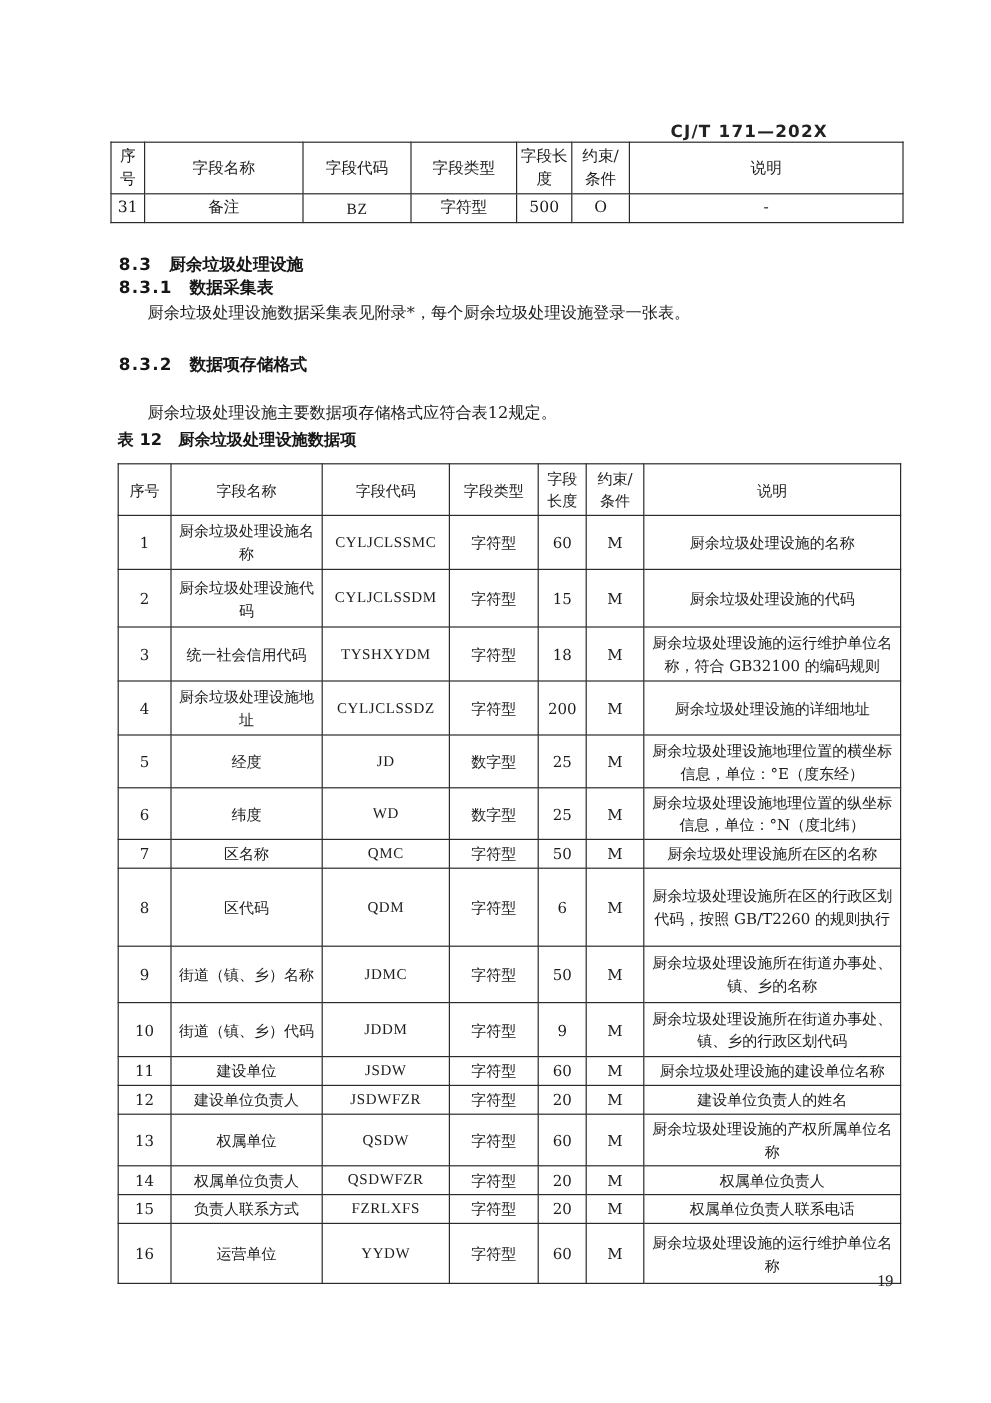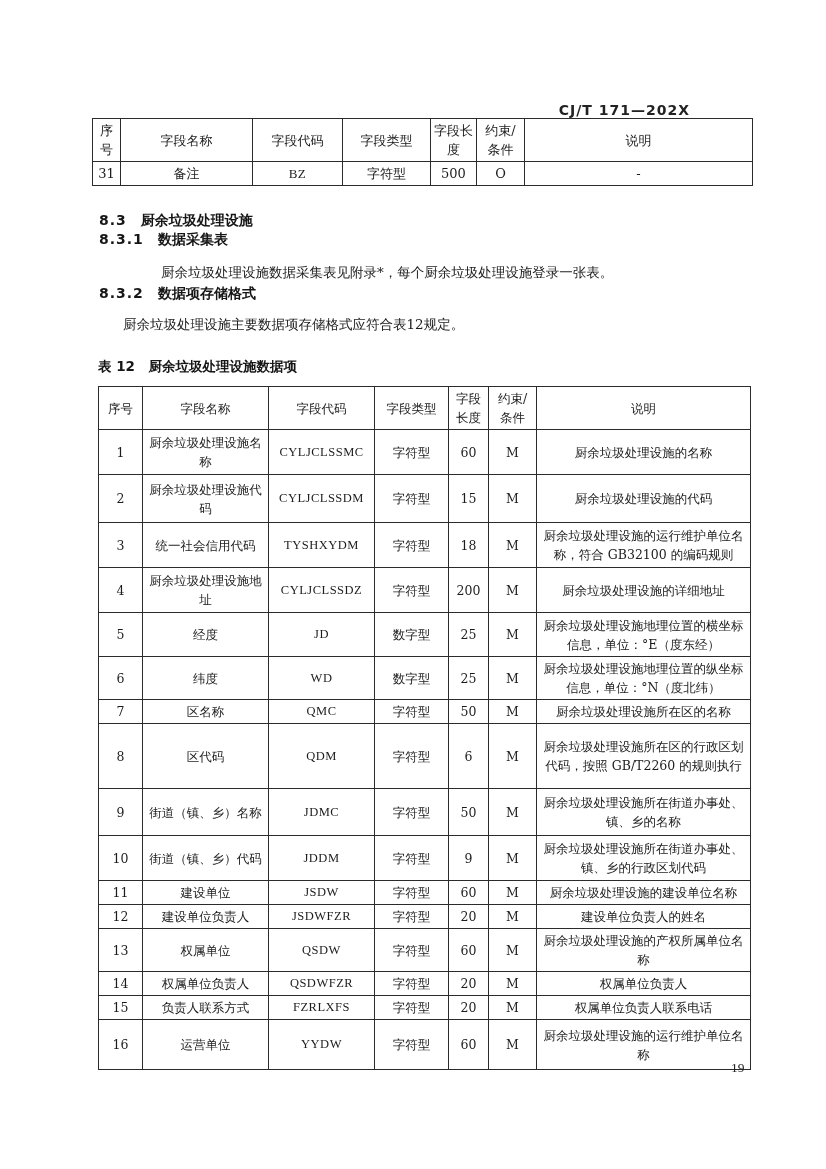--- a/index.html
+++ b/index.html
@@ -45,29 +45,29 @@
   }
   .sec-heading {
     position:absolute; left:99px;
     font-family:"DejaVu Sans","Liberation Sans",sans-serif;
     font-weight:bold; font-size:14px; color:#161616;
     white-space:nowrap;
   }
   .sec-heading .sec-num { margin-right:14px; letter-spacing:1px; }
   #s83  { top:212px; }
   #s831 { top:231px; }
-  #s832 { top:285px; }
+  #s832 { top:295px; }
   .body-par {
     position:absolute; left:123px;
     font-size:13.5px; color:#1c1c1c;
     font-family:"DejaVu Serif","Liberation Serif",serif;
     white-space:nowrap;
   }
-  #p831 { top:264px;margin-left:38px; }
-  #p832 { top:316px;text-align:center; }
+  #p831 { top:252px; }
+  #p832 { top:335px;text-align:center; }
   .tbl-caption {
     position:absolute; left:98px; top:358px; width:652px;
     text-align:left;
     font-family:"DejaVu Sans","Liberation Sans",sans-serif;
     font-weight:bold; font-size:13.5px; color:#161616;
   }
   .page-num {
     position:absolute; left:731px; top:1060px;
     font-size:13.5px; color:#222;
     font-family:"Liberation Serif","DejaVu Serif",serif;

